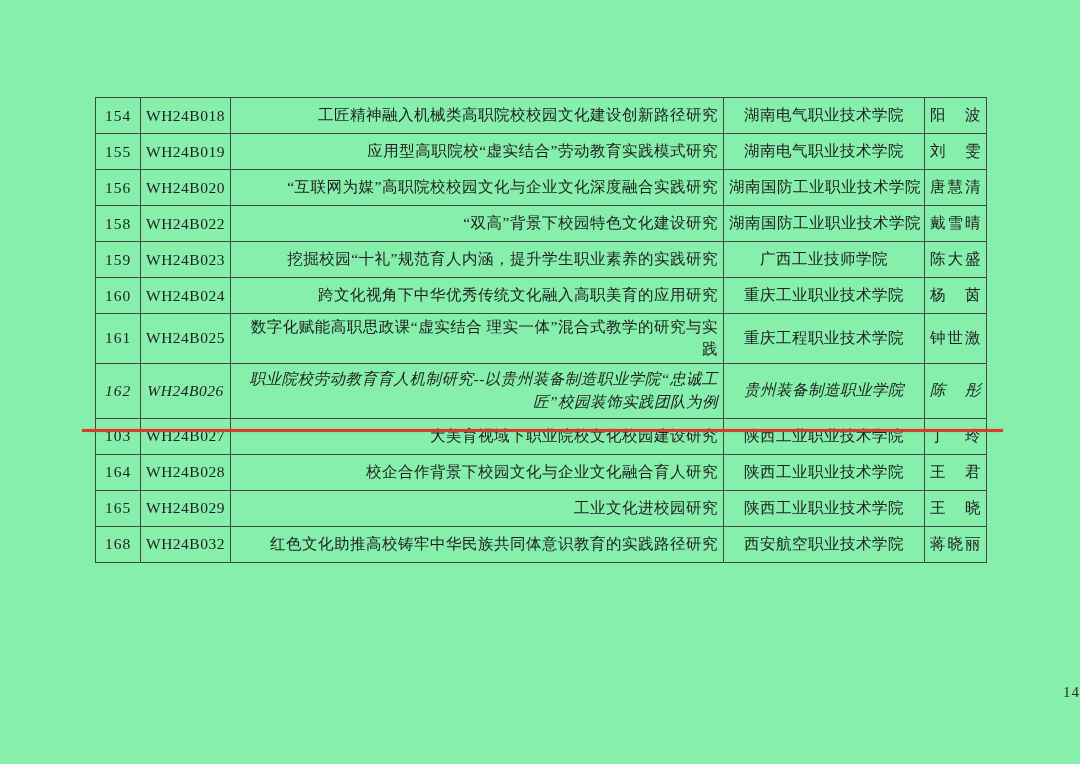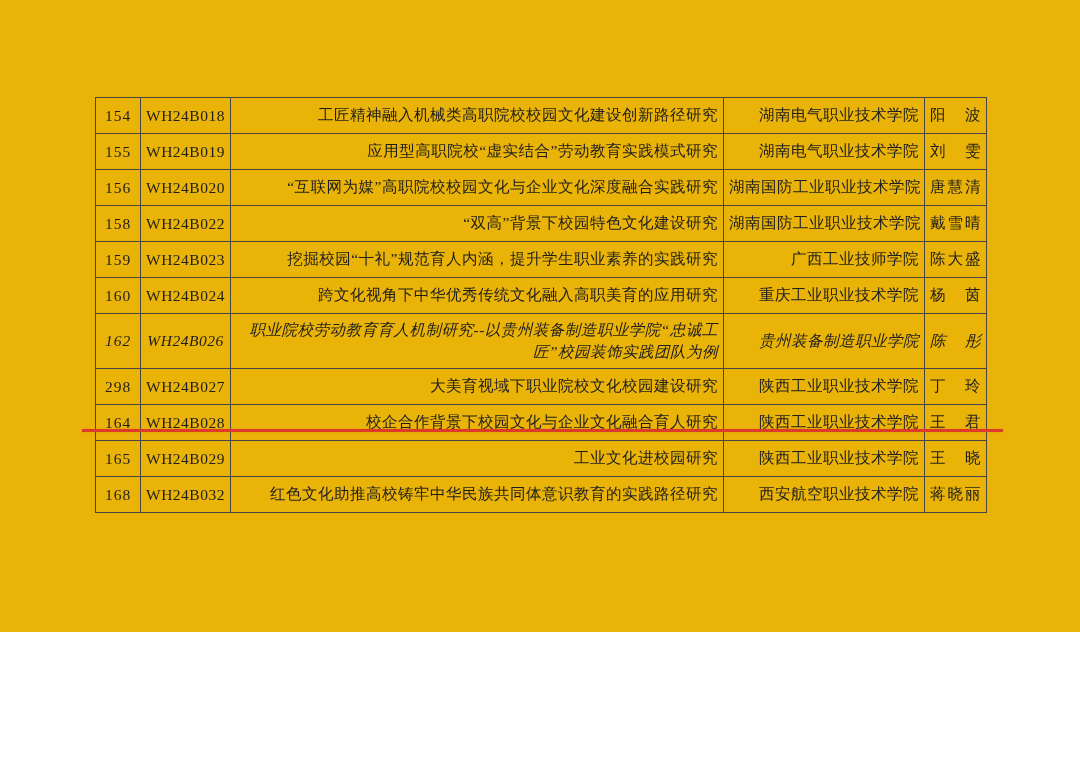--- a/index.html
+++ b/index.html
@@ -3,22 +3,22 @@
 <meta charset="utf-8">
 <style>
   html, body {
     margin: 0;
     padding: 0;
     background: #ffffff;
   }
   .page {
     position: relative;
     width: 1080px;
-    height: 632px;
-    background: #eab308;
+    height: 764px;
+    background: #86efac;
     font-family: "Liberation Serif", "DejaVu Serif", serif;
     color: #1c1c1c;
     overflow: hidden;
   }
   table.project-table {
     position: absolute;
     left: 95px;
     top: 97px;
     width: 891px;
     border-collapse: collapse;
@@ -44,21 +44,21 @@
     white-space: nowrap;
   }
   td.title {
     text-align: right;
     padding-left: 11px;
     padding-right: 8px;
     line-height: 1.45;
     letter-spacing: 0.5px;
   }
   td.inst {
-    text-align: right;
+    text-align: center;
     padding-left: 8px;
     letter-spacing: 0.5px;
     white-space: nowrap;
   }
   td.name {
     text-align: center;
     padding-left: 7px;
     padding-right: 3px;
     letter-spacing: 2px;
     white-space: nowrap;
@@ -132,29 +132,36 @@
         <td class="inst">广西工业技师学院</td>
         <td class="name">陈大盛</td>
       </tr>
       <tr class="row">
         <td class="num">160</td>
         <td class="code">WH24B024</td>
         <td class="title">跨文化视角下中华优秀传统文化融入高职美育的应用研究</td>
         <td class="inst">重庆工业职业技术学院</td>
         <td class="name">杨　茵</td>
       </tr>
+      <tr class="row">
+        <td class="num">161</td>
+        <td class="code">WH24B025</td>
+        <td class="title">数字化赋能高职思政课“虚实结合 理实一体”混合式教学的研究与实践</td>
+        <td class="inst">重庆工程职业技术学院</td>
+        <td class="name">钟世激</td>
+      </tr>
       <tr class="row" style="height:55px;font-style:italic;">
         <td class="num">162</td>
         <td class="code">WH24B026</td>
         <td class="title">职业院校劳动教育育人机制研究--以贵州装备制造职业学院“忠诚工匠”校园装饰实践团队为例</td>
         <td class="inst">贵州装备制造职业学院</td>
         <td class="name">陈　彤</td>
       </tr>
       <tr class="row">
-        <td class="num">298</td>
+        <td class="num">103</td>
         <td class="code">WH24B027</td>
         <td class="title">大美育视域下职业院校文化校园建设研究</td>
         <td class="inst">陕西工业职业技术学院</td>
         <td class="name">丁　玲</td>
       </tr>
       <tr class="row">
         <td class="num">164</td>
         <td class="code">WH24B028</td>
         <td class="title">校企合作背景下校园文化与企业文化融合育人研究</td>
         <td class="inst">陕西工业职业技术学院</td>

